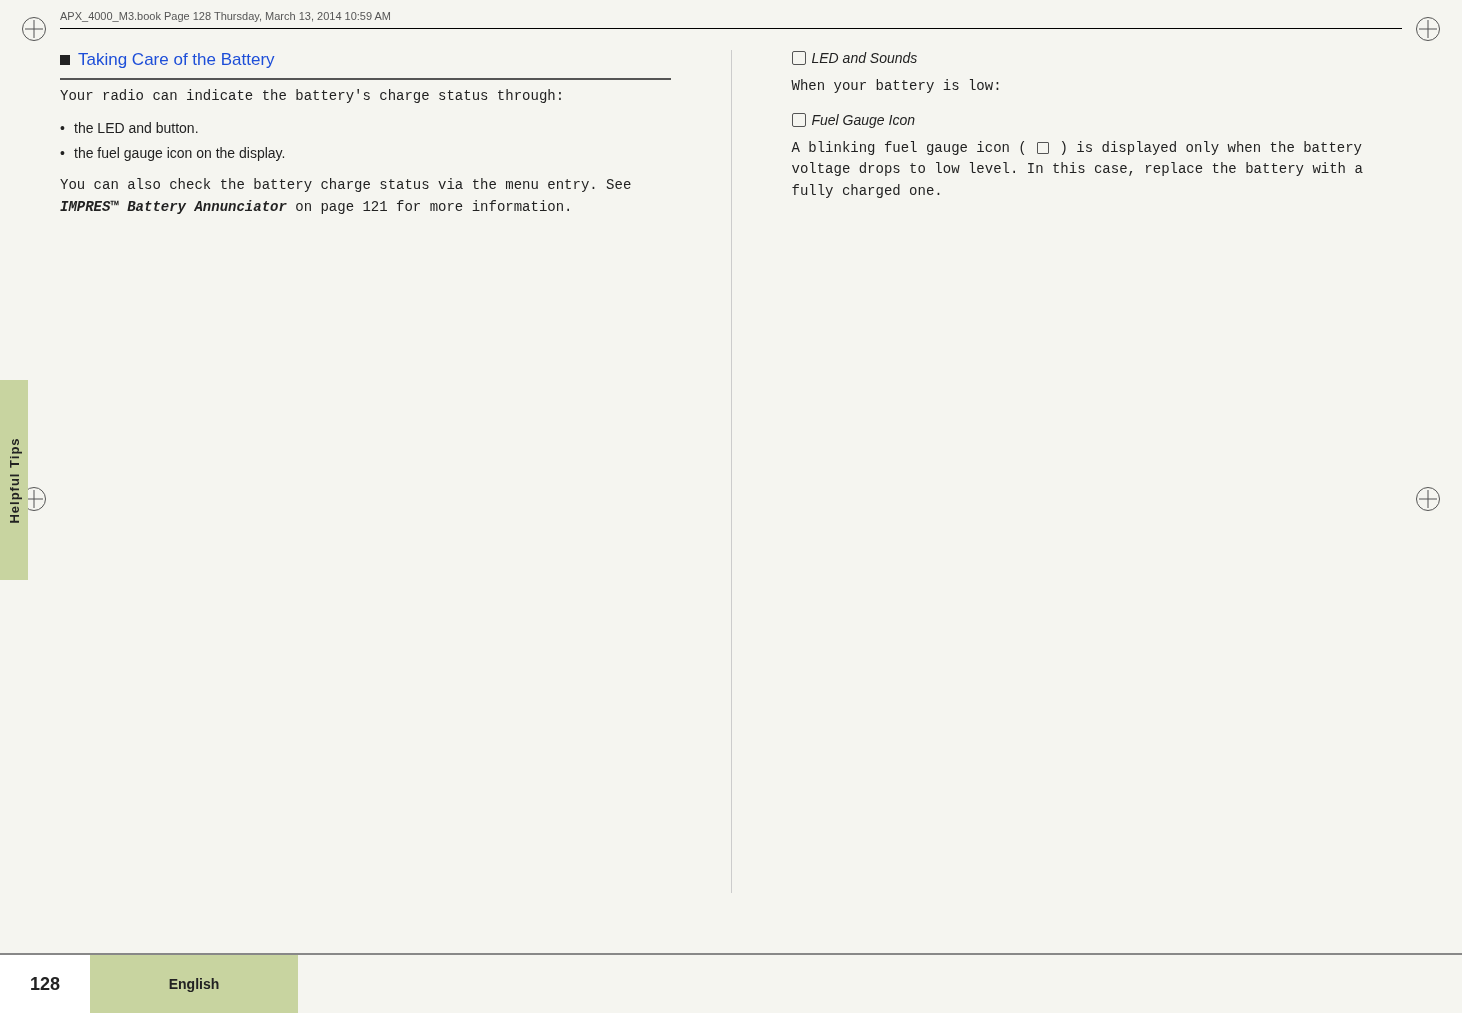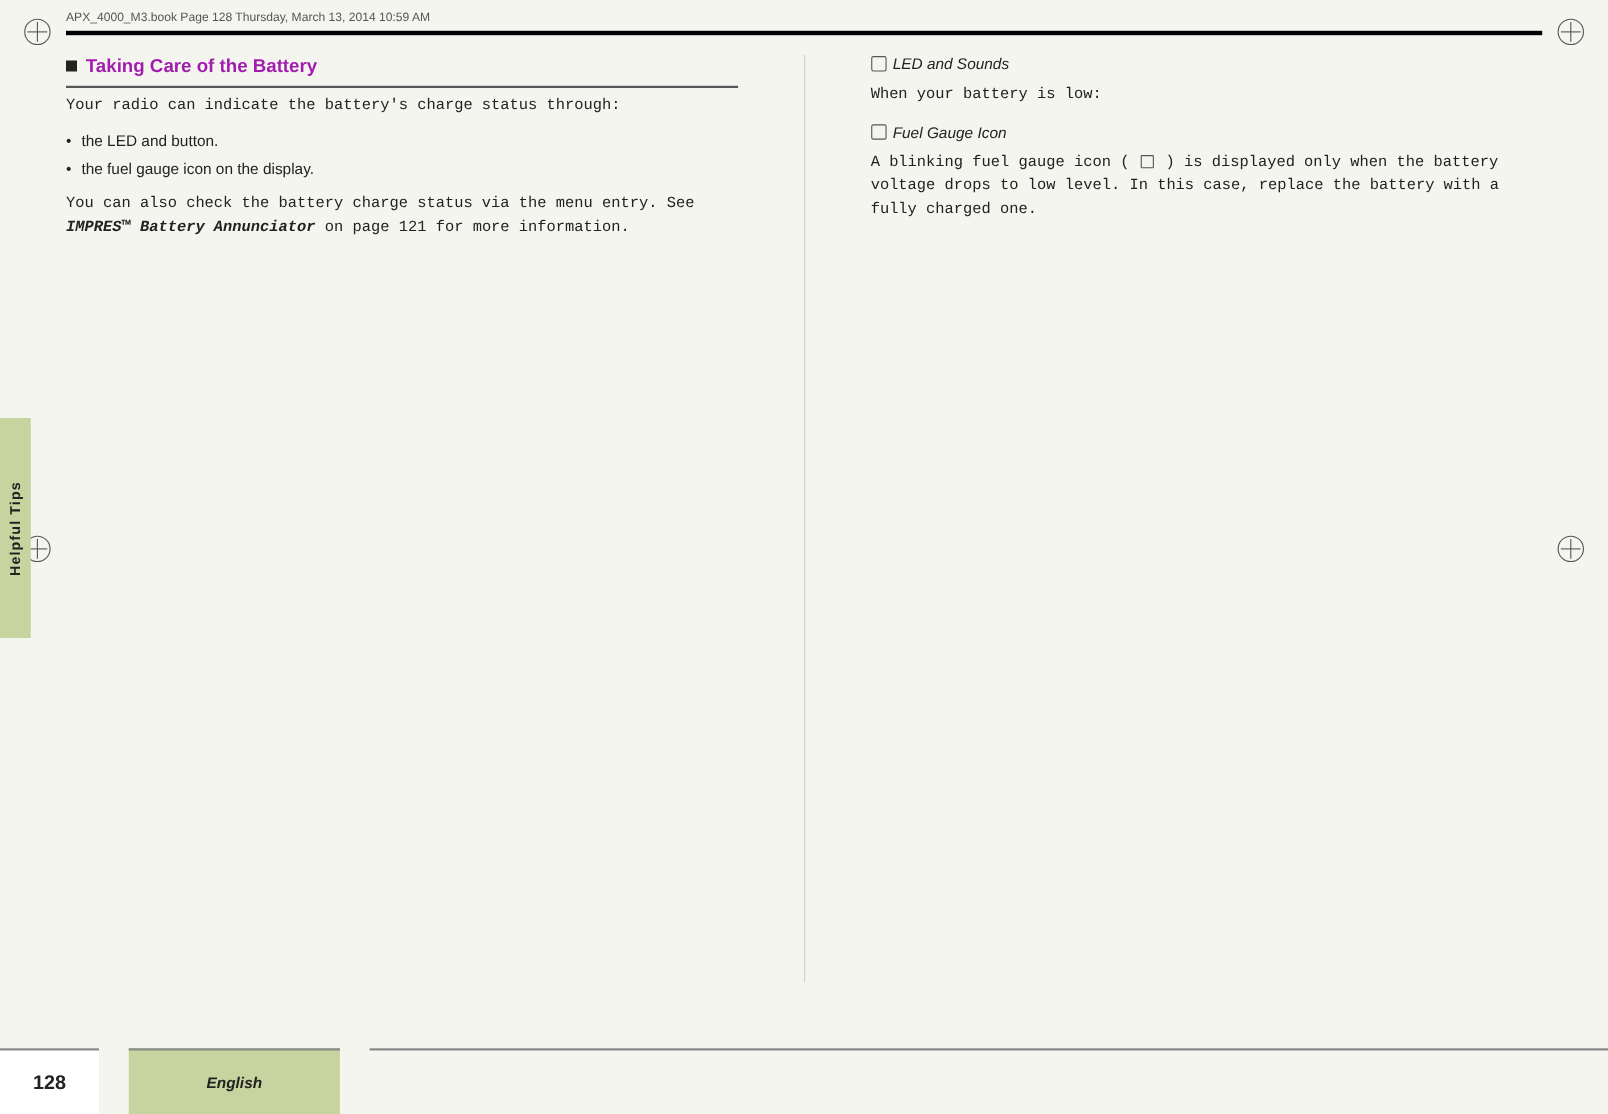--- a/index.html
+++ b/index.html
@@ -26,21 +26,21 @@
     
     .top-bar {
       position: absolute;
       top: 10px;
       left: 60px;
       right: 60px;
       font-size: 11px;
       color: #555;
       display: flex;
       align-items: center;
-      border-bottom: 4px solid #000000;
+      border-bottom: 1px solid #000000;
       padding-bottom: 6px;
     }
 
     
     .crosshair {
       position: absolute;
       width: 18px;
       height: 18px;
     }
     .crosshair::before {
@@ -90,22 +90,22 @@
 
     
     .right-column {
       flex: 1;
       padding-left: 20px;
     }
 
     
     .section-title {
       font-size: 17px;
-      font-weight: bold;
-      color: #a21caf;
+      font-weight: normal;
+      color: #1d4ed8;
       display: flex;
       align-items: center;
       gap: 8px;
       margin-bottom: 6px;
       padding-bottom: 8px;
       border-bottom: 2px solid #555;
     }
 
     .section-title .square-icon {
       display: inline-block;
@@ -209,46 +209,44 @@
 
     
     .bottom-bar {
       position: absolute;
       bottom: 0;
       left: 0;
       right: 0;
       height: 60px;
       display: flex;
       align-items: stretch;
-      gap: 27px;
     }
 
     .page-number-block {
       width: 90px;
       background: #ffffff;
       display: flex;
       align-items: center;
       justify-content: center;
       font-size: 18px;
       font-weight: bold;
       color: #222;
       border-top: 2px solid #888;
     }
 
     .english-block {
-      width: 192px;
+      width: 208px;
       background: #c8d4a0;
       display: flex;
       align-items: center;
       justify-content: center;
       font-size: 14px;
       font-weight: bold;
       color: #222;
       border-top: 2px solid #888;
-      font-style: italic;
     }
 
     .bottom-divider {
       flex: 1;
       border-top: 2px solid #888;
       background: #f5f5f0;
     }
 
     
     .fuel-icon-inline {

